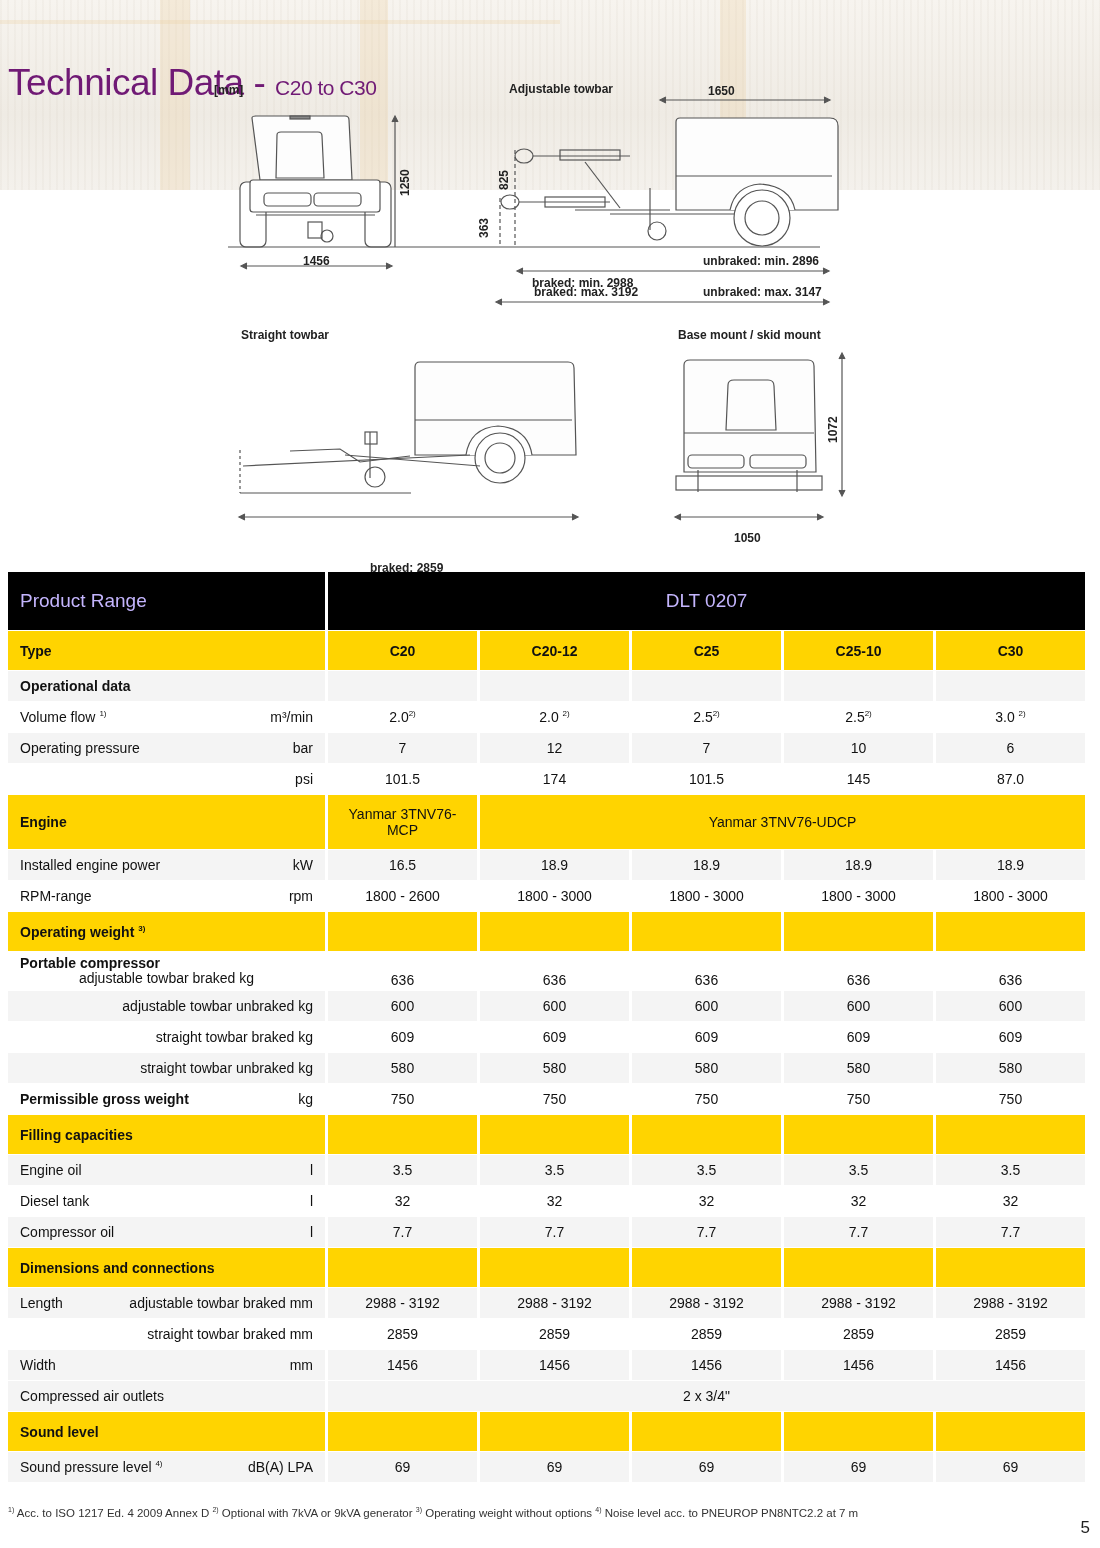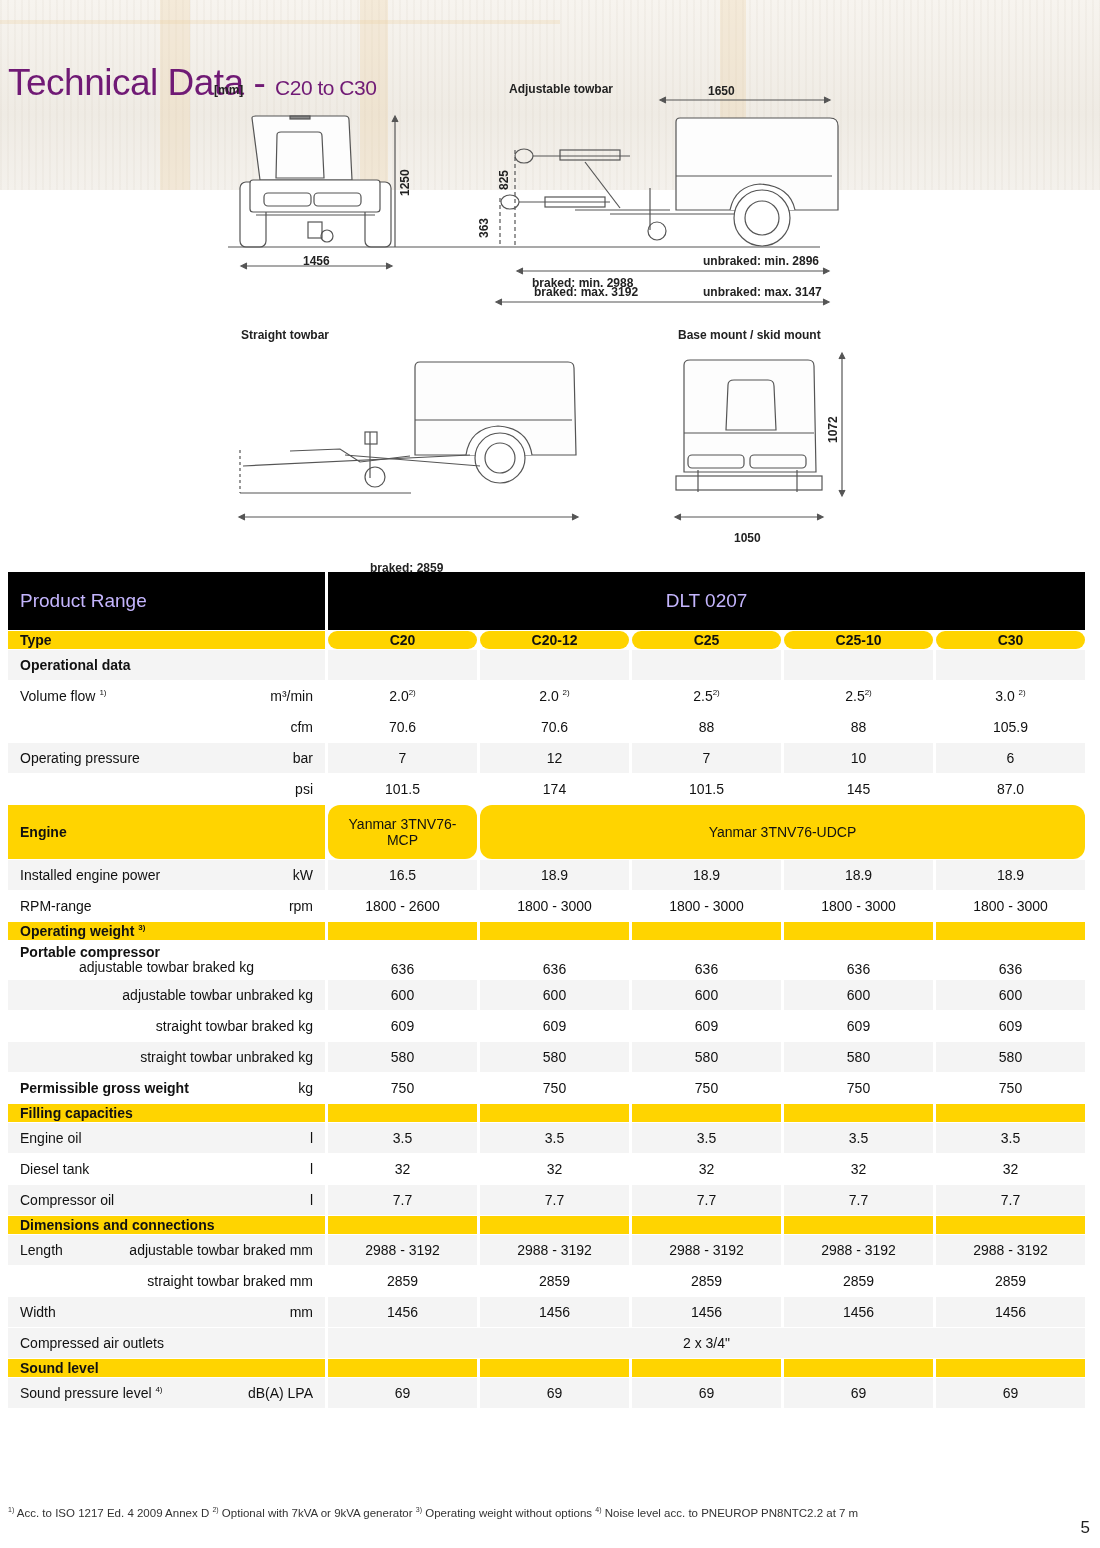--- a/index.html
+++ b/index.html
@@ -27,22 +27,22 @@
   table.spec {
     position: absolute; left: 8px; top: 571px; width: 1083px;
     border-collapse: separate; border-spacing: 3px 1px; table-layout: fixed;
     margin-left: -3px;
   }
   table.spec td { font-size: 14px; height: 30px; padding: 0 12px; vertical-align: middle; }
   table.spec td.lab { width: 317px; }
   table.spec td.val { text-align: center; }
   tr.hdr td { background: #000; color: #c4b5fd; height: 58px; font-size: 19px; }
   tr.hdr td.val { font-size: 19px; }
-  tr.yel td { background: #ffd400; font-weight: bold; color: #111; height: 18px; }
-  tr.yel td.val { font-weight: normal; border-radius: 12px; }
+  tr.yel td { background: #ffd400; font-weight: bold; color: #111; height: 39px; }
+  tr.yel td.val { font-weight: normal; }
   tr.yel.type td.val { font-weight: bold; }
   tr.grey td { background: #f4f4f4; }
   tr.white td { background: #ffffff; }
   td.lab .lbl { float: left; }
   td.lab .unit { float: right; }
   sup { font-size: 8px; vertical-align: super; line-height: 0; }
   tr.tall td { height: 38px; }
   .pc-head { display:block; font-weight: bold; line-height: 14px; }
   .pc-sub { display:block; text-align:center; line-height: 16px; }
   tr.tall td.val { vertical-align: bottom; padding-bottom: 2px; }
@@ -195,30 +195,20 @@
     <td class="lab">
           <span class="lbl"><span>Volume flow</span> <sup>1)</sup></span>
           <span class="unit">m³/min</span>
         </td>
     <td class="val"><span>2.0</span><sup>2)</sup></td>
     <td class="val"><span>2.0</span> <sup>2)</sup></td>
     <td class="val"><span>2.5</span><sup>2)</sup></td>
     <td class="val"><span>2.5</span><sup>2)</sup></td>
     <td class="val"><span>3.0</span> <sup>2)</sup></td>
   </tr>
-  <tr class="white">
-    <td class="lab">
-          <span class="unit">cfm</span>
-        </td>
-    <td class="val">70.6</td>
-    <td class="val">70.6</td>
-    <td class="val">88</td>
-    <td class="val">88</td>
-    <td class="val">105.9</td>
-  </tr>
   <tr class="grey">
     <td class="lab">
           <span class="lbl">Operating pressure</span>
           <span class="unit">bar</span>
         </td>
     <td class="val">7</td>
     <td class="val">12</td>
     <td class="val">7</td>
     <td class="val">10</td>
     <td class="val">6</td>

